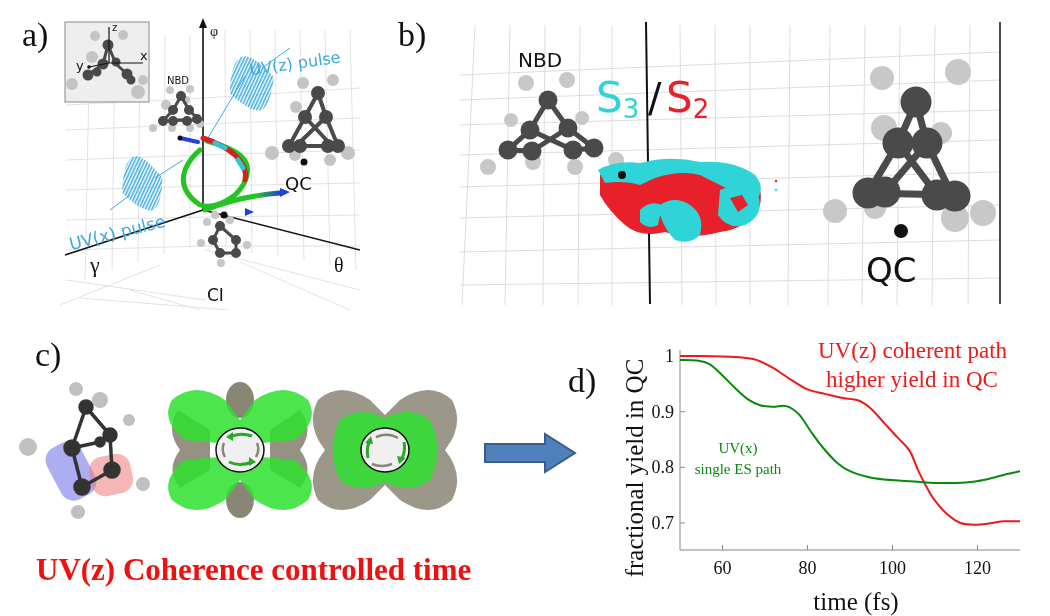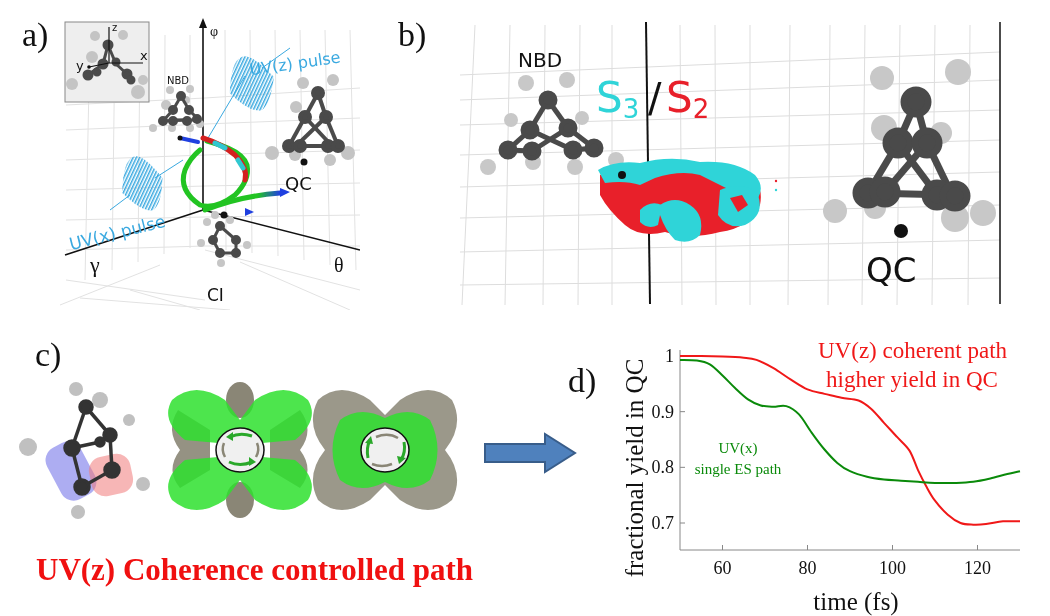--- a/index.html
+++ b/index.html
@@ -337,21 +337,21 @@
     <path d="M368 458 Q366 448 370 440" stroke="#2aa82a" stroke-width="3" fill="none"></path>
     <polygon points="371,436 373,444 365,443" fill="#2aa82a"></polygon>
     <path d="M372 464 Q382 468 392 464" stroke="#8a8676" stroke-width="2.5" fill="none"></path>
   </g>
 </svg>
 
 <svg class="abs" style="left:483px;top:432px;" width="96" height="42" viewBox="0 0 96 42">
   <polygon points="2,12 62,12 62,2 92,21 62,40 62,30 2,30" fill="#4f81bd" stroke="#385d8a" stroke-width="2"></polygon>
 </svg>
 
-<div class="big-red">UV(z) Coherence controlled path</div>
+<div class="big-red">UV(z) Coherence controlled time</div>
 
 <div class="panel-label" style="left:568px;top:364px;">d)</div>
 <svg class="abs serif-svg" id="chart" style="left:610px;top:320px;" width="440" height="296" viewBox="610 320 440 296">
   <g id="chart-axes">
       <line x1="680" y1="350" x2="680" y2="550" stroke="#888" stroke-width="1"></line>
       <line x1="680" y1="550" x2="1020" y2="550" stroke="#888" stroke-width="1"></line>
       <line x1="722.5" y1="550" x2="722.5" y2="545" stroke="#888"></line>
       <text x="722.5" y="574" text-anchor="middle" font-size="18" fill="#111">60</text>
       <line x1="807.5" y1="550" x2="807.5" y2="545" stroke="#888"></line>
       <text x="807.5" y="574" text-anchor="middle" font-size="18" fill="#111">80</text>

